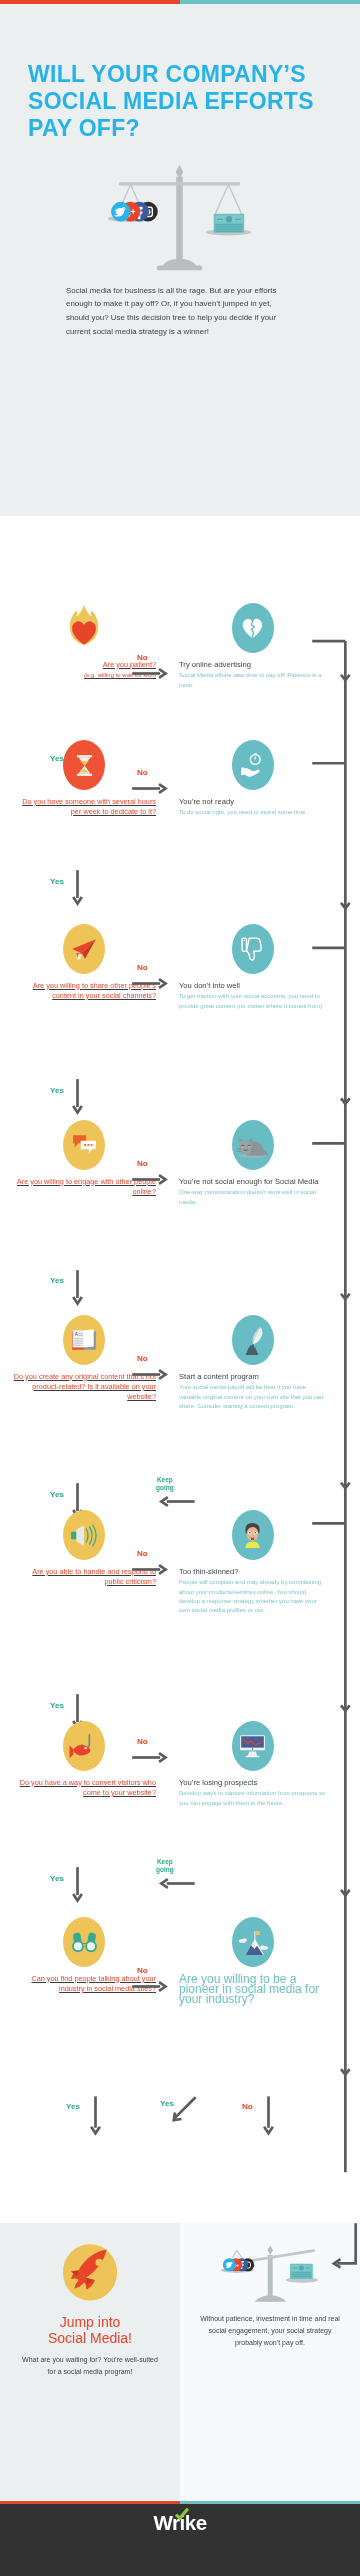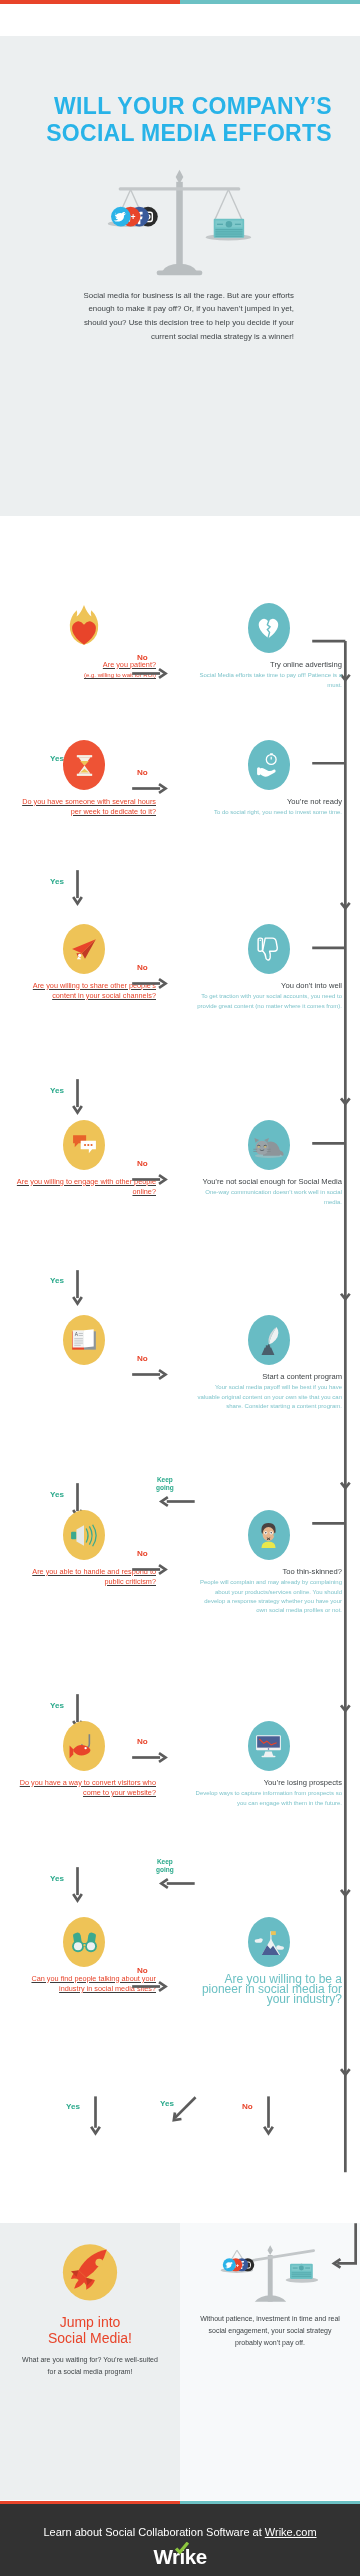--- a/index.html
+++ b/index.html
@@ -12,21 +12,21 @@
   }
 
   
   .topbar { position:absolute; top:0; left:0; width:360px; height:3.8px; display:flex; }
   .topbar .red  { width:50%; height:100%; background:#e8442a; }
   .topbar .teal { width:50%; height:100%; background:#6cc1c4; }
 
   
   .hero {
     position:absolute; top:3.8px; left:0; width:360px; height:513px;
-    background:#eceff0; text-align:right;margin-top:32px;
+    background:#eceff0; text-align:left;
   }
   .hero h1 {
     margin:0 auto; padding-top:57px; width:304px;
     font-family:"Liberation Sans Narrow","Liberation Sans", sans-serif;
     font-weight:bold; font-size:23px; line-height:27px;
     letter-spacing:0.3px; color:#28b3e8;
   }
   .hero h1 span { display:block; }
 
   .scale-wrap { margin-top:13px; height:117px; position:relative; }
@@ -35,21 +35,21 @@
     font-size:7.9px; line-height:13.6px; color:#3f4447;
   }
   .intro p { margin:0; }
 
   
   .flow { position:absolute; top:516px; left:0; width:360px; height:1707px; background:#ffffff; }
 
   .row { position:absolute; left:0; width:360px; }
 
   .col-q  { position:absolute; left:12px;  width:144px; text-align:right;text-decoration:underline; }
-  .col-a  { position:absolute; left:195px; width:147px; text-align:right; }
+  .col-a  { position:absolute; left:179px; width:147px; text-align:left; }
 
   .icon-circle {
     width:42px; height:50px; border-radius:50%;
     margin:0 auto 6.5px; position:relative;
     display:flex; align-items:center; justify-content:center;
   }
   .ic-yellow { background:#efc košu; }
   .ic-yellow { background:#eec357; }
   .ic-red    { background:#ee5335; }
   .ic-teal   { background:#68bcc4; }
@@ -126,20 +126,21 @@
 
 <div class="topbar">
   <div class="red"></div>
   <div class="teal"></div>
 </div>
 
 <div class="hero">
   <h1>
     <span>WILL YOUR COMPANY’S</span>
     <span>SOCIAL MEDIA EFFORTS</span>
+    <span>PAY OFF?</span>
   </h1>
 
   <div class="scale-wrap">
     <svg width="163" height="117" viewBox="0 0 300 215" style="position:absolute;left:98px;top:0;">
 
       <path d="M118 205 q8 -14 32 -14 q24 0 32 14 z" fill="#b9bec0"></path>
       <rect x="108" y="203" width="84" height="9" rx="4" fill="#b9bec0"></rect>
       <rect x="144" y="40" width="12" height="168" fill="#b9bec0"></rect>
       <path d="M150 18 l7 13 -7 13 -7 -13 z" fill="#b9bec0"></path>
 
@@ -378,20 +379,21 @@
           <g fill="#b9bec0">
             <rect x="16" y="9" width="8" height="1.6"></rect>
               <rect x="16" y="13" width="8" height="1.6"></rect>
             <rect x="8" y="19" width="16" height="1.6"></rect>
               <rect x="8" y="23" width="16" height="1.6"></rect>
             <rect x="8" y="27" width="16" height="1.6"></rect>
               <rect x="8" y="31" width="12" height="1.6"></rect>
           </g>
         </svg>
       </div>
+      <div class="q-title">Do you create any original content that’s not product-related? Is it available on your website?</div>
     </div>
 
     <div class="lbl lbl-no" style="left:137px; top:39px;">No</div>
     <svg class="arrow" style="left:130px; top:53px;" width="43" height="13" viewBox="0 0 80 24">
       <line x1="4" y1="12" x2="56" y2="12" stroke="#5c5c5c" stroke-width="5"></line>
       <path d="M54 4 l12 8 l-12 8" stroke="#5c5c5c" stroke-width="5" fill="none"></path>
     </svg>
 
     <div class="col-a">
       <div class="icon-circle ic-teal">
@@ -634,23 +636,20 @@
     <path d="M34 66 l-12 8 l12 8" stroke="#5c5c5c" stroke-width="5" fill="none"></path>
   </svg>
 </div>
 
 <div class="footbar">
   <div class="red"></div>
   <div class="teal"></div>
 </div>
 
 <div class="footer">
-  <div class="fline">
-    <span>Learn about Social Collaboration Software at </span><u>Wrike.com</u>
-  </div>
   <div class="wrike-logo">
     <span>Wrike</span>
     <svg style="position:absolute; left:22px; top:-2.2px;" width="14" height="12" viewBox="0 0 26 22">
       <path d="M2 12 l7 7 l15 -18" stroke="#8cc63e" stroke-width="6" fill="none"></path>
     </svg>
   </div>
 </div>
 
 
 </body></html>

